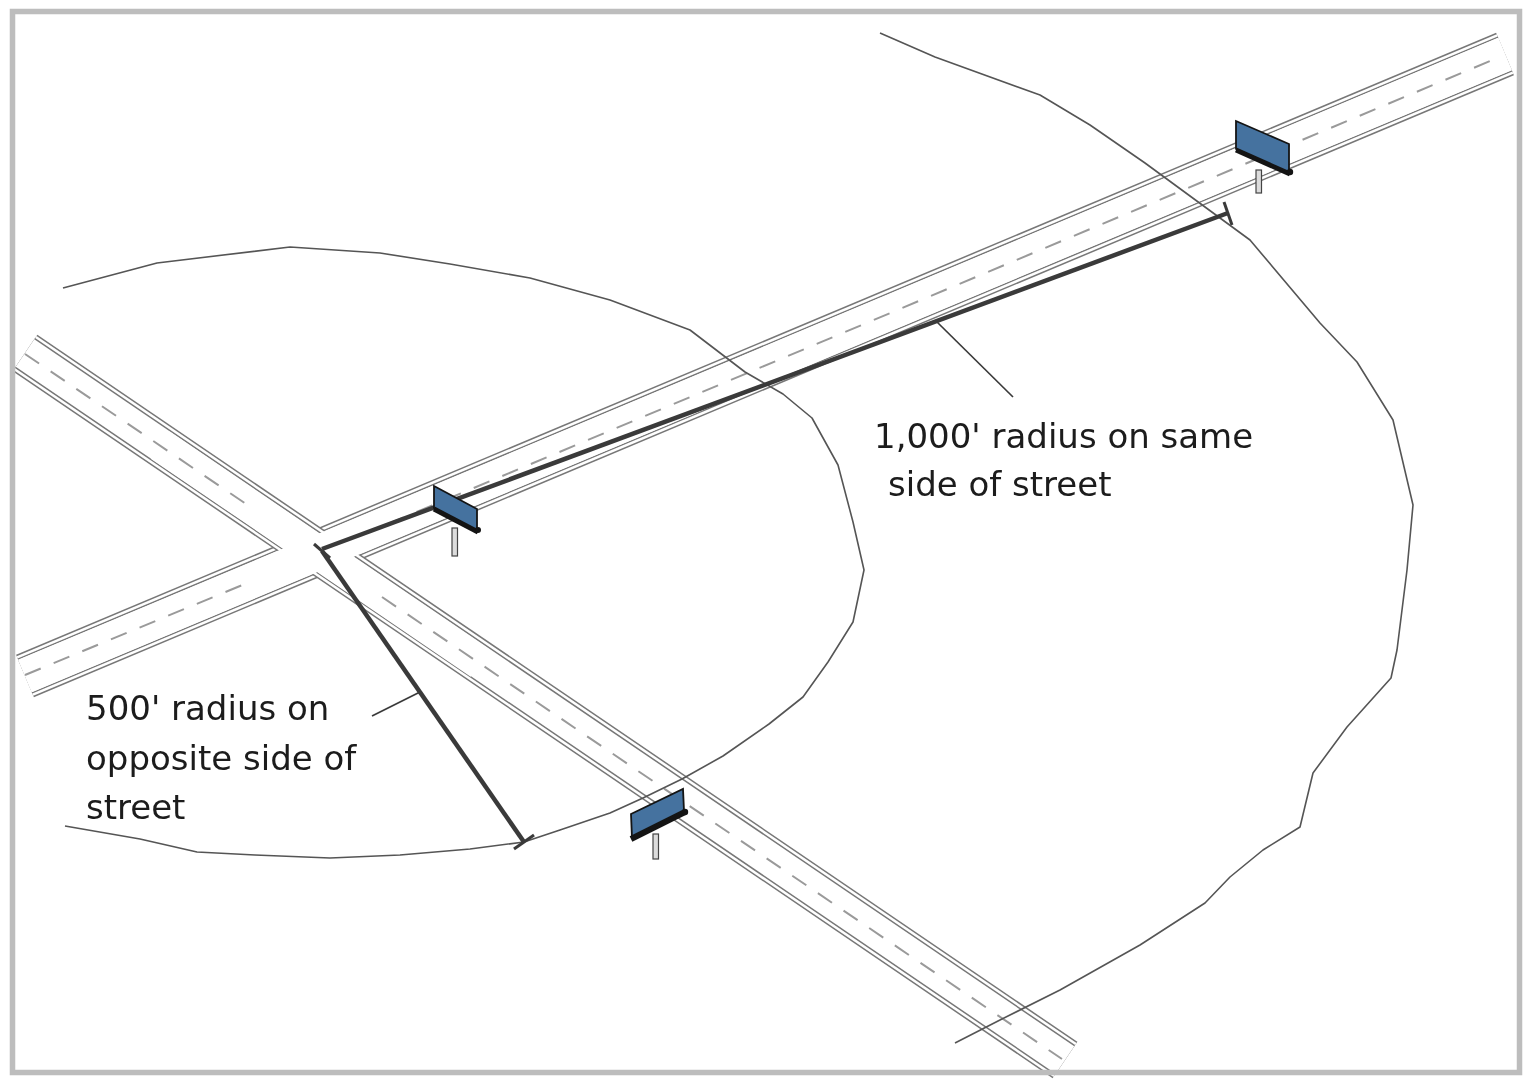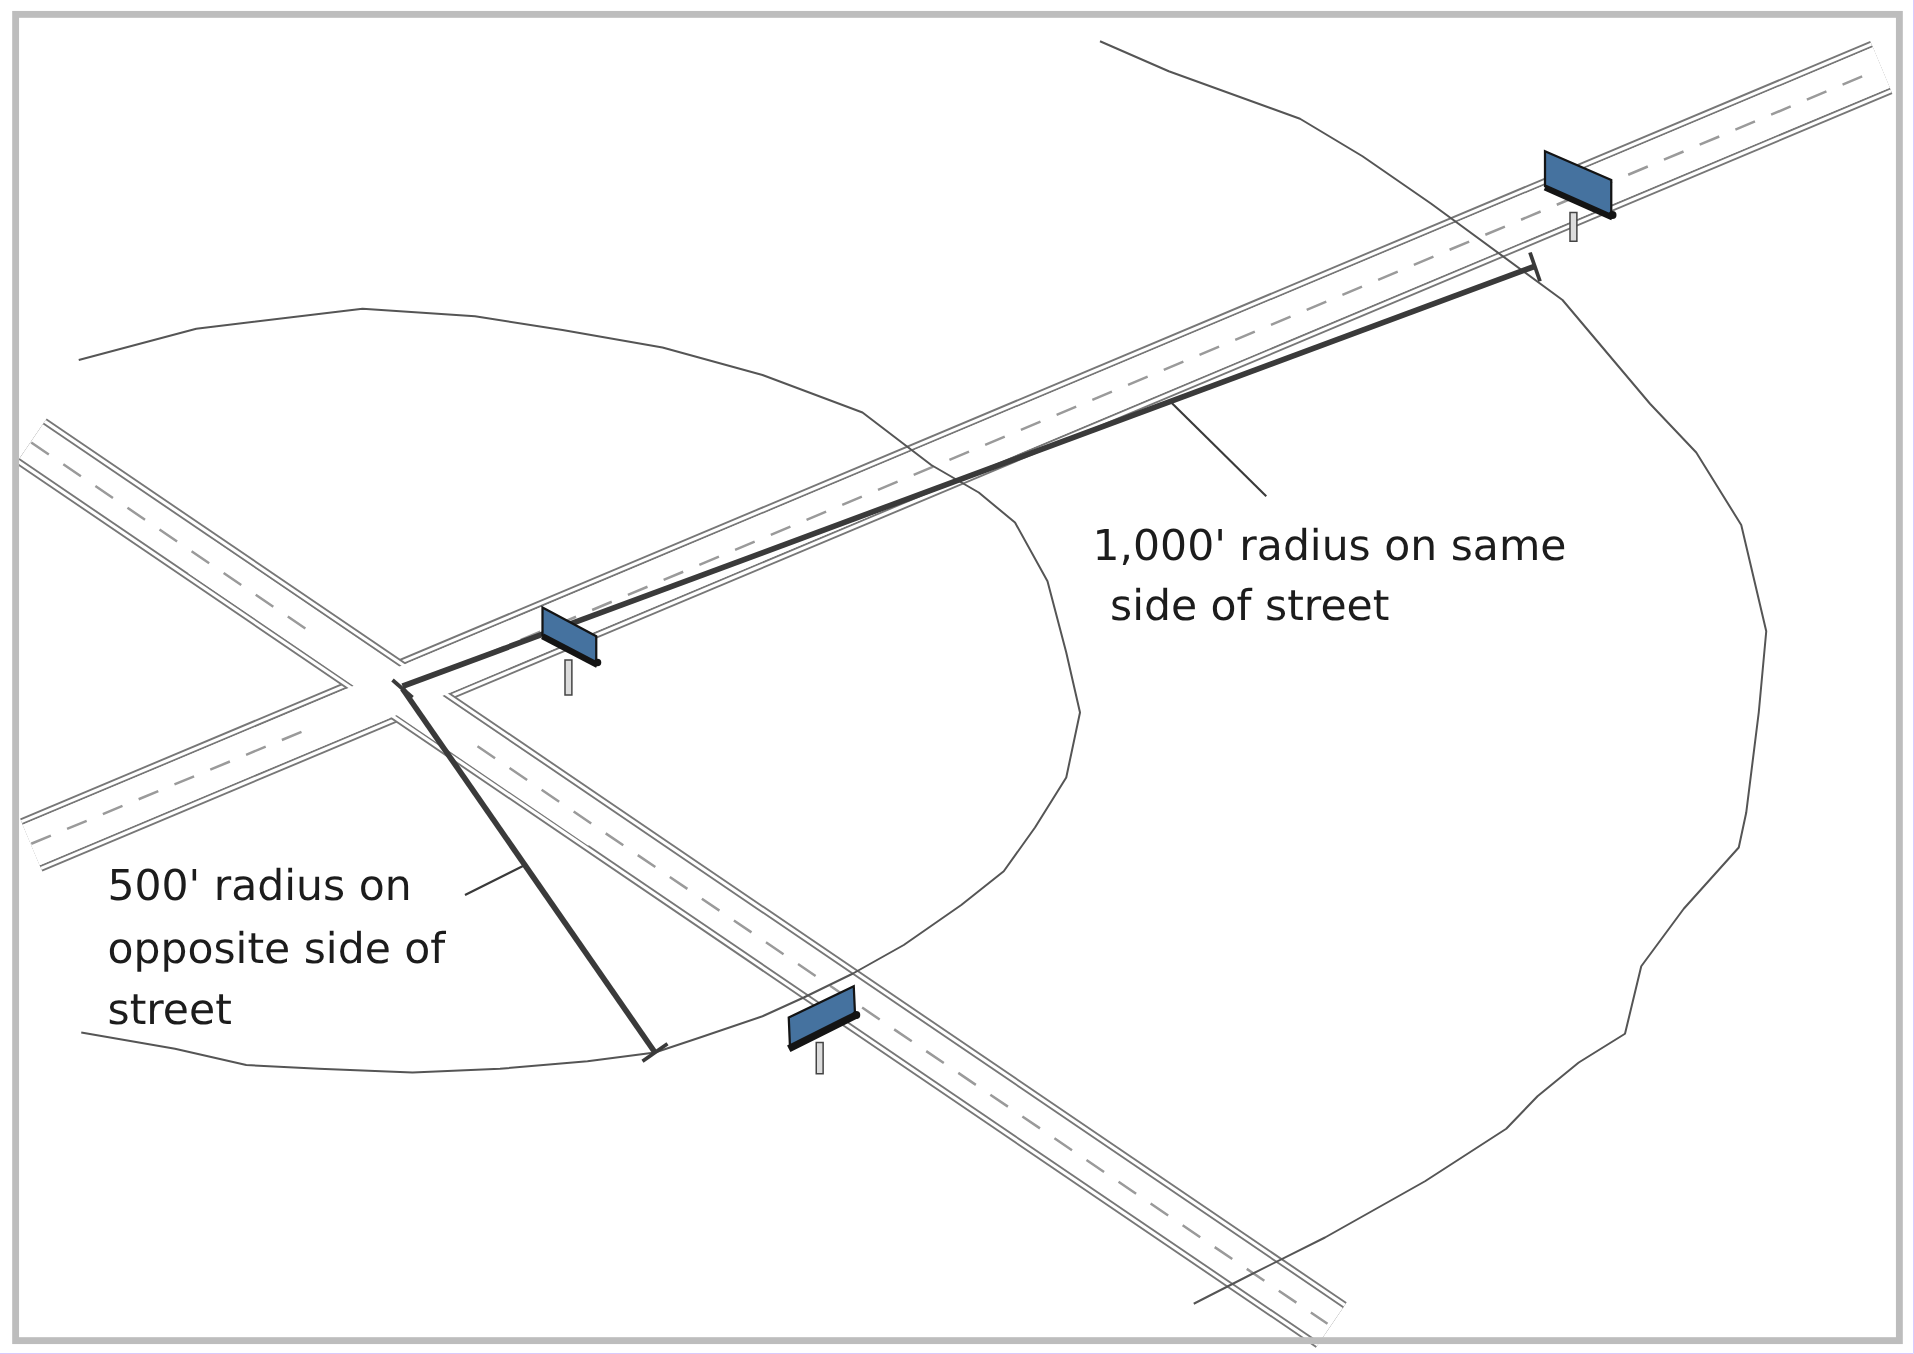--- a/index.html
+++ b/index.html
@@ -1,16 +1,16 @@
 <!DOCTYPE html>
 <html><head>
 <meta charset="utf-8">
 <style>
   html,body{margin:0;padding:0;background:#ffffff;}
-  .stage{position:relative;width:1531px;height:1083px;background:#8b5cf6;overflow:hidden;
+  .stage{position:relative;width:1531px;height:1083px;background:#a21caf;overflow:hidden;
          font-family:"DejaVu Sans","Liberation Sans",sans-serif;}
   svg{position:absolute;left:0;top:0;}
   text{font-family:"DejaVu Sans","Liberation Sans",sans-serif;fill:#1c1c1c;}
 </style>
 </head>
 <body>
 
 <div class="stage">
 <svg width="1531" height="1083" viewBox="0 0 1531 1083">
 

